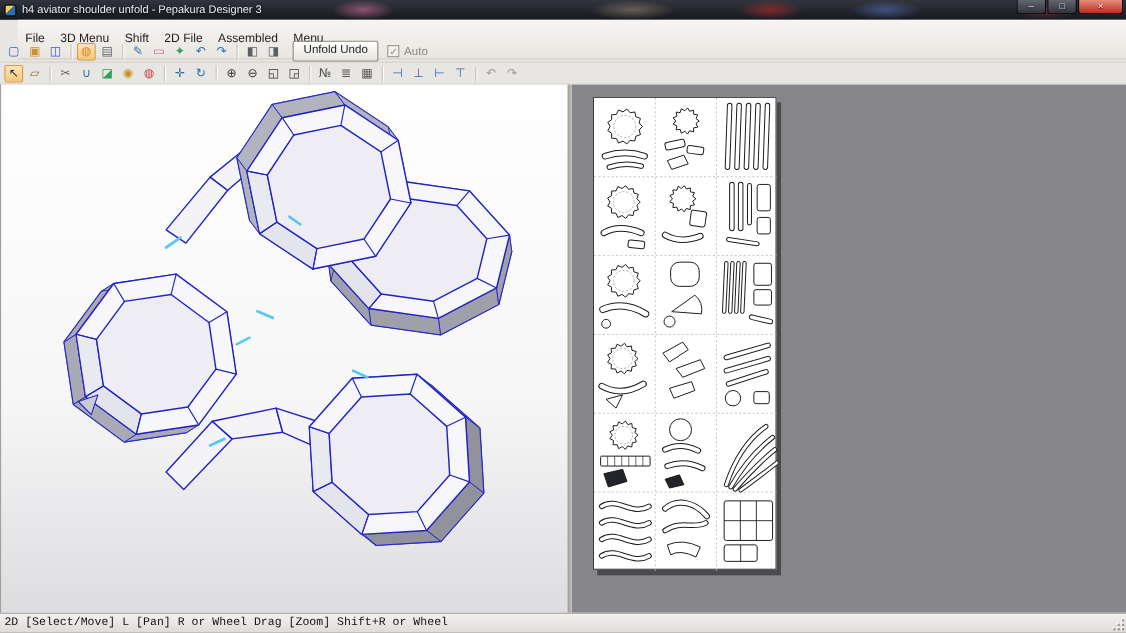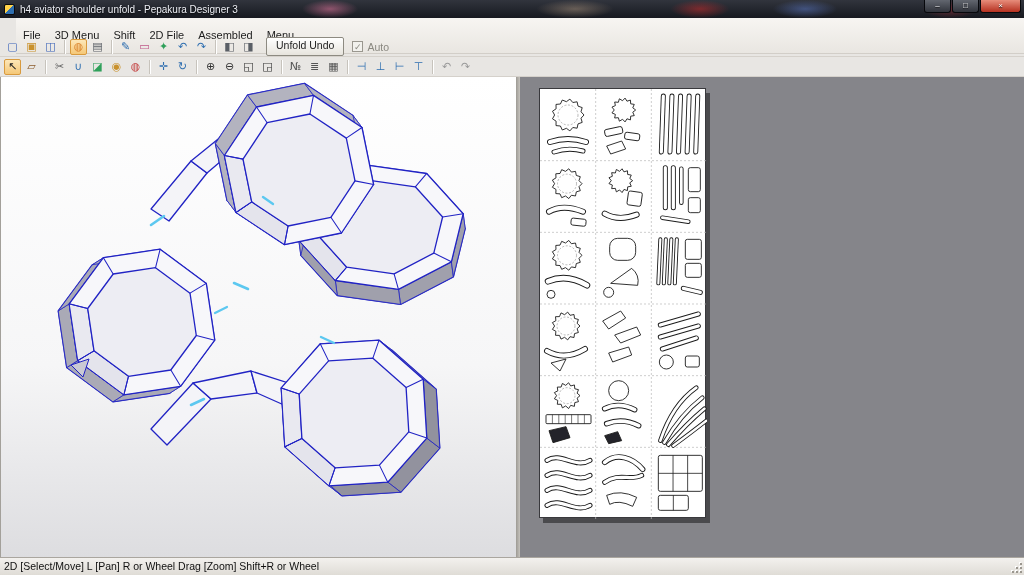--- a/index.html
+++ b/index.html
@@ -60,21 +60,21 @@
   .splitter { position:absolute; left:516px; top:0; width:4px; height:480px;
     background:linear-gradient(90deg,#9d9a94,#c6c3bd); }
   .pane2d { position:absolute; left:520px; top:0; width:504px; height:480px;
     background:#85858a; overflow:hidden; }
   .page2d { position:absolute; left:19px; top:11px; width:167px; height:430px; background:#fff;
     border:1px solid #39393d; box-shadow:4px 5px 0 rgba(25,25,28,.55); }
 
   
   .statusbar { position:absolute; left:0; top:557px; width:100%; height:18px;
     background:linear-gradient(#f3f1ee,#dfdcd6); border-top:1px solid #aaa69f;
-    font-size:10.5px; color:#111; }
+    font-size:10.5px; color:#111;font-family:Liberation Mono, monospace; }
   .status-left { position:absolute; left:4px; top:2px; white-space:nowrap; }
   .status-right { position:absolute; right:14px; top:0; height:100%; display:flex; align-items:center;
     padding:0 6px; border-left:1px solid #b1ada6; box-shadow:inset 1px 0 0 #fbfaf8; white-space:nowrap; }
   .grip { position:absolute; right:2px; bottom:2px; width:10px; height:10px; }
   .grip i { position:absolute; width:2px; height:2px; background:#9b978f; box-shadow:-1px -1px 0 #fff; }
   .grip i:nth-child(1){ right:0; bottom:0; } .grip i:nth-child(2){ right:4px; bottom:0; }
   .grip i:nth-child(3){ right:0; bottom:4px; } .grip i:nth-child(4){ right:8px; bottom:0; }
   .grip i:nth-child(5){ right:4px; bottom:4px; } .grip i:nth-child(6){ right:0; bottom:8px; }
 </style>
 </head>

